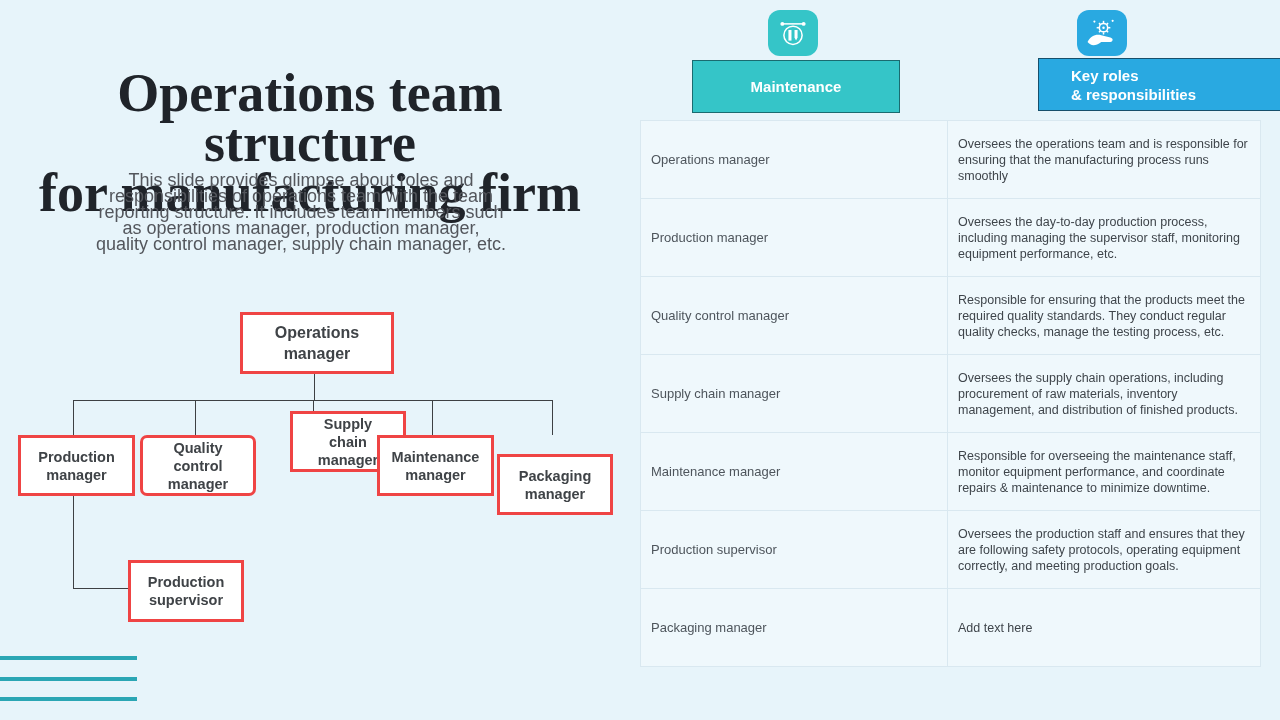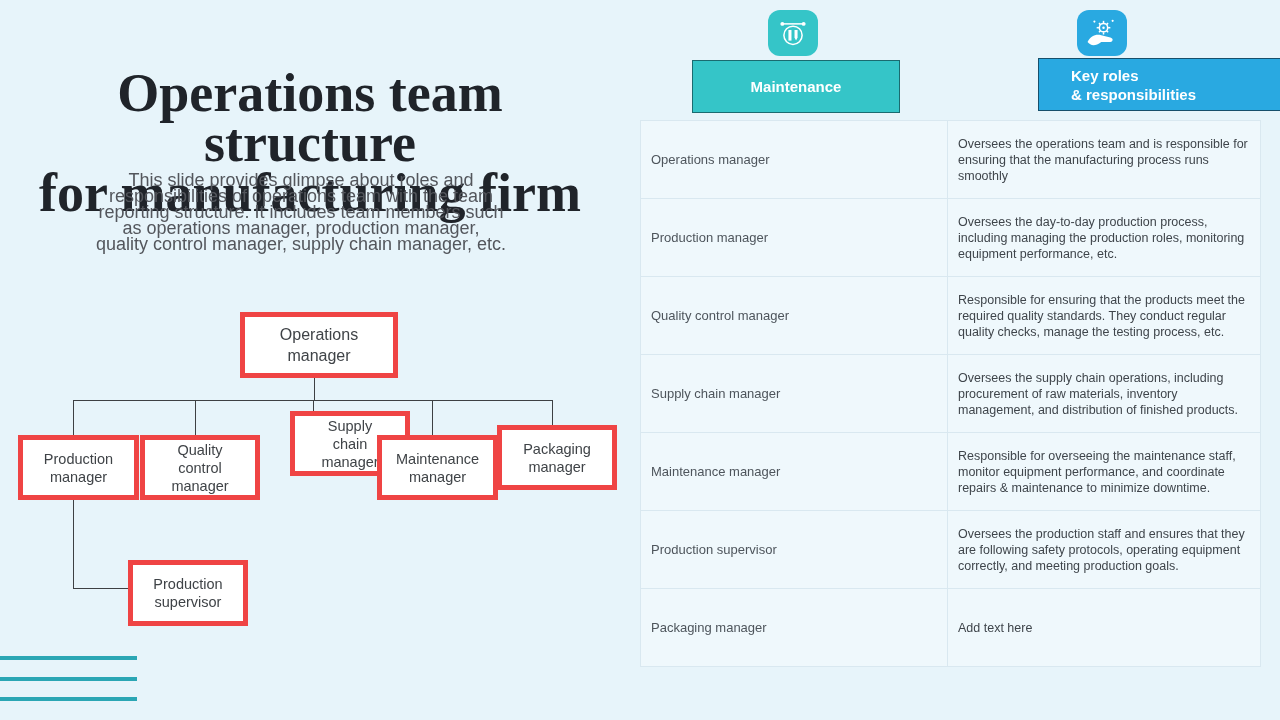--- a/index.html
+++ b/index.html
@@ -7,29 +7,29 @@
   .slide{position:absolute;left:0;top:0;width:1280px;height:720px;background:#e7f4fa;}
 
   
   .title{position:absolute;left:20px;top:68px;width:580px;text-align:center;
          font-family:"Liberation Serif",serif;font-weight:bold;font-size:54px;line-height:50px;
          color:#20242a;white-space:pre-line;}
   .subtitle{position:absolute;left:95px;top:172px;width:412px;text-align:center;
             font-size:18px;line-height:16px;color:#53565c;}
 
   
-  .obox{position:absolute;background:#ffffff;border:5px solid #ef4444;
+  .obox{position:absolute;background:#ffffff;border:3px solid #ef4444;
         display:flex;align-items:center;justify-content:center;text-align:center;
-        font-weight:normal;color:#3f4347;white-space:pre-line;font-size:14.5px;line-height:18px;}
+        font-weight:bold;color:#3f4347;white-space:pre-line;font-size:14.5px;line-height:18px;}
   .obox.root{left:240px;top:312px;width:148px;height:56px;font-size:16px;line-height:21px;}
   .obox.c1{left:18px;top:435px;width:111px;height:55px;}
-  .obox.c2{left:140px;top:435px;width:110px;height:55px;}
+  .obox.c2{left:140px;top:435px;width:110px;height:55px;border-radius:7px;}
   .obox.c3{left:258px;top:411px;width:110px;height:55px;margin-left:32px;}
   .obox.c4{left:377px;top:435px;width:111px;height:55px;}
-  .obox.c5{left:497px;top:425px;width:110px;height:55px;}
+  .obox.c5{left:497px;top:454px;width:110px;height:55px;}
   .obox.sub{left:128px;top:560px;width:110px;height:56px;}
   .oline{position:absolute;background:#3d4043;}
   .l-root{left:314px;top:369px;width:1px;height:31px;}
   .l-main{left:73px;top:400px;width:480px;height:1px;}
   .l-d1{left:73px;top:400px;width:1px;height:35px;}
   .l-d2{left:195px;top:400px;width:1px;height:35px;}
   .l-d3{left:313px;top:400px;width:1px;height:35px;}
   .l-d4{left:432px;top:400px;width:1px;height:35px;}
   .l-d5{left:552px;top:400px;width:1px;height:35px;}
   .l-sv{left:73px;top:491px;width:1px;height:98px;}
@@ -140,21 +140,21 @@
 
   <table class="roles">
     <tbody>
     <tr>
       <td class="des">Operations manager</td>
       <td class="desc">Oversees the operations team and is responsible for ensuring that the manufacturing process runs smoothly</td>
     </tr>
 
     <tr>
       <td class="des">Production manager</td>
-      <td class="desc">Oversees the day-to-day production process, including managing the production roles, monitoring equipment performance, etc.</td>
+      <td class="desc">Oversees the day-to-day production process, including managing the supervisor staff, monitoring equipment performance, etc.</td>
     </tr>
 
     <tr>
       <td class="des">Quality control manager</td>
       <td class="desc">Responsible for ensuring that the products meet the required quality standards. They conduct regular quality checks, manage the testing process, etc.</td>
     </tr>
 
     <tr>
       <td class="des">Supply chain manager</td>
       <td class="desc">Oversees the supply chain operations, including procurement of raw materials, inventory management, and distribution of finished products.</td>

